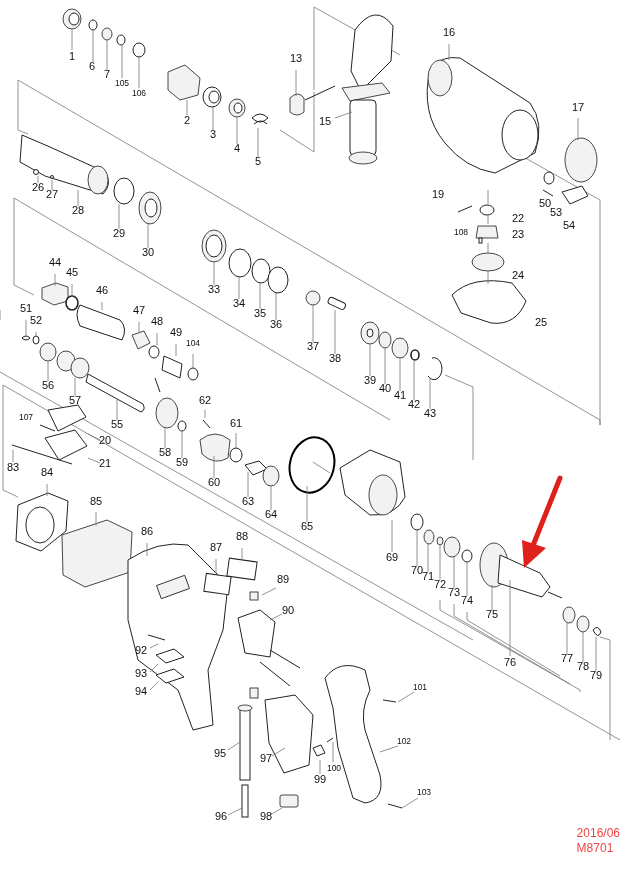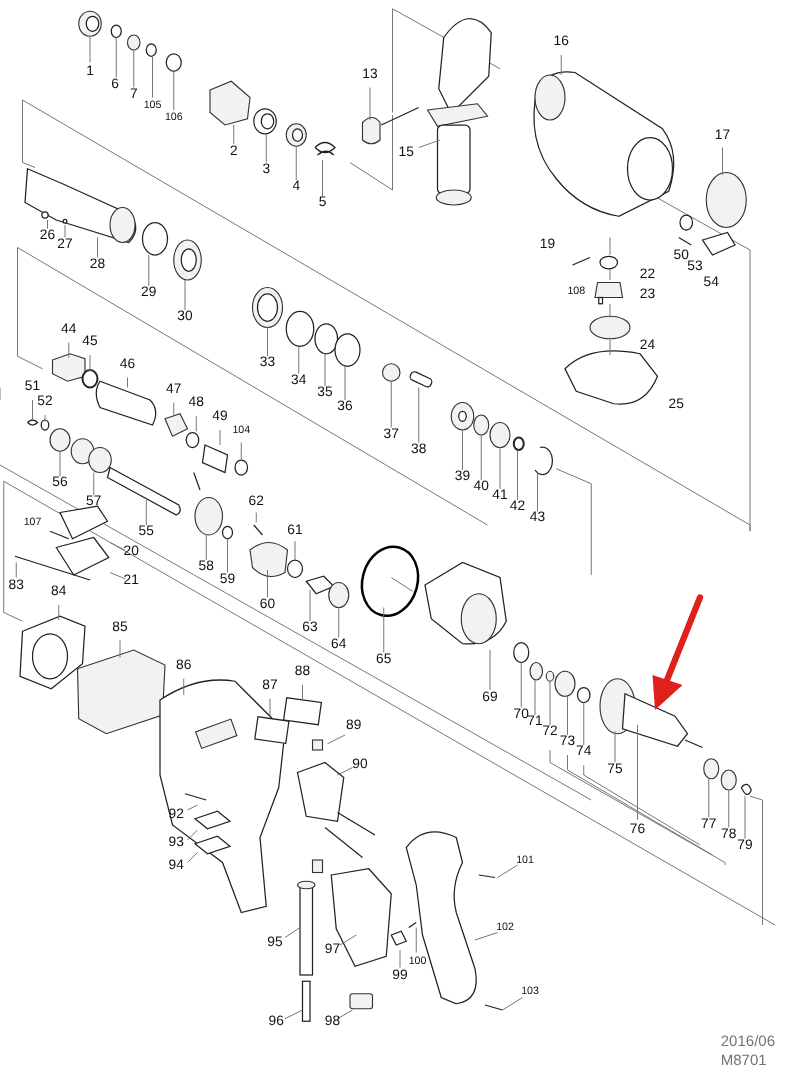--- a/index.html
+++ b/index.html
@@ -4,21 +4,21 @@
 <style>
   html,body{margin:0;padding:0;background:#fff;}
   body{width:630px;height:869px;position:relative;overflow:hidden;font-family:"Liberation Sans",sans-serif;}
   #diagram{position:absolute;left:0;top:0;width:630px;height:869px;}
   .lbl{font-family:"Liberation Sans",sans-serif;font-size:11px;fill:#111;text-anchor:middle;}
   .lbl.sm{font-size:8.5px;}
   .ln{stroke:#777;stroke-width:0.8;fill:none;}
   .pt{stroke:#222;stroke-width:1;fill:#fff;}
   .pt2{stroke:#333;stroke-width:0.9;fill:#f2f2f2;}
   .blk{stroke:#000;stroke-width:2;fill:none;}
-  #footer{position:absolute;right:10px;top:826px;font-size:12px;line-height:15px;color:#737373;text-align:left;font-family:"Liberation Sans",sans-serif;}
+  #footer{position:absolute;right:10px;top:826px;font-size:12px;line-height:15px;color:#ef4444;text-align:left;font-family:"Liberation Sans",sans-serif;}
 </style>
 </head>
 <body>
 
 <svg id="diagram" viewBox="0 0 630 869" xmlns="http://www.w3.org/2000/svg">
 
   <g>
     <polyline class="ln" points="18,80 18,130 28,134"></polyline>
     <line class="ln" x1="18" y1="80" x2="600" y2="420"></line>
     <line class="ln" x1="600" y1="420" x2="600" y2="425"></line>

